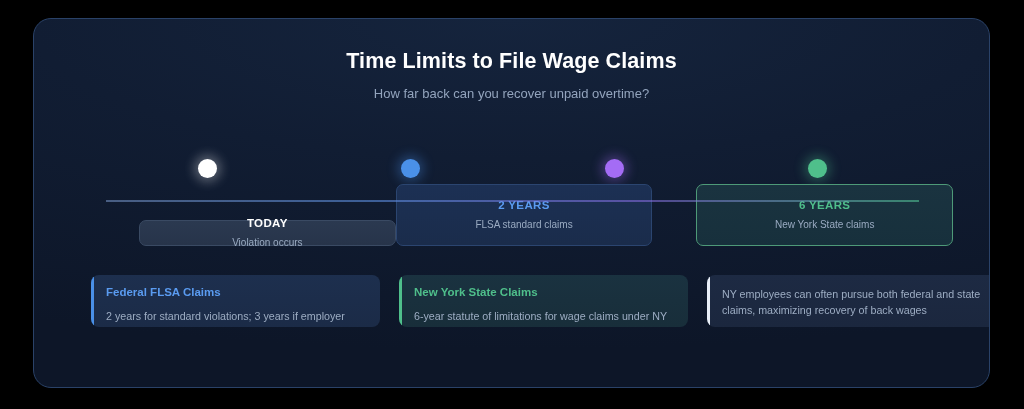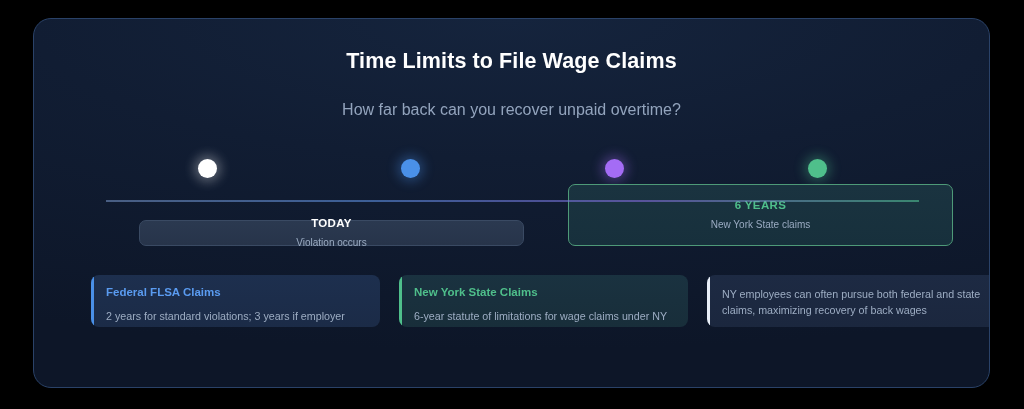--- a/index.html
+++ b/index.html
@@ -47,23 +47,23 @@
   }
   .title {
     margin: 0;
     padding-top: 30px;
     font-size: 21.5px;
     font-weight: bold;
     letter-spacing: 0.1px;
     color: #ffffff;
   }
   .subtitle {
-    margin: 15px;
+    margin: 0;
     padding-top: 12px;
-    font-size: 16px;
+    font-size: 13px;
     font-weight: normal;
     color: #93a4bd;
   }
 
   
   .dots-row {
     position: absolute;
     left: 72px;
     top: 136px;
     width: 813px;
@@ -261,20 +261,24 @@
       </div>
     </div>
 
     <div class="connector"></div>
 
     <div class="timeline">
       <div class="tl-card c-today">
         <span class="tl-label">TODAY</span>
         <span class="tl-sub">Violation occurs</span>
       </div>
+      <div class="tl-card c-two">
+        <span class="tl-label">2 YEARS</span>
+        <span class="tl-sub">FLSA standard claims</span>
+      </div>
       <div class="tl-card c-six">
         <span class="tl-label">6 YEARS</span>
         <span class="tl-sub">New York State claims</span>
       </div>
     </div>
 
     <div class="info-row">
       <div class="info-card i-blue">
         <span class="accent"></span>
         <p class="info-title">Federal FLSA Claims</p>

